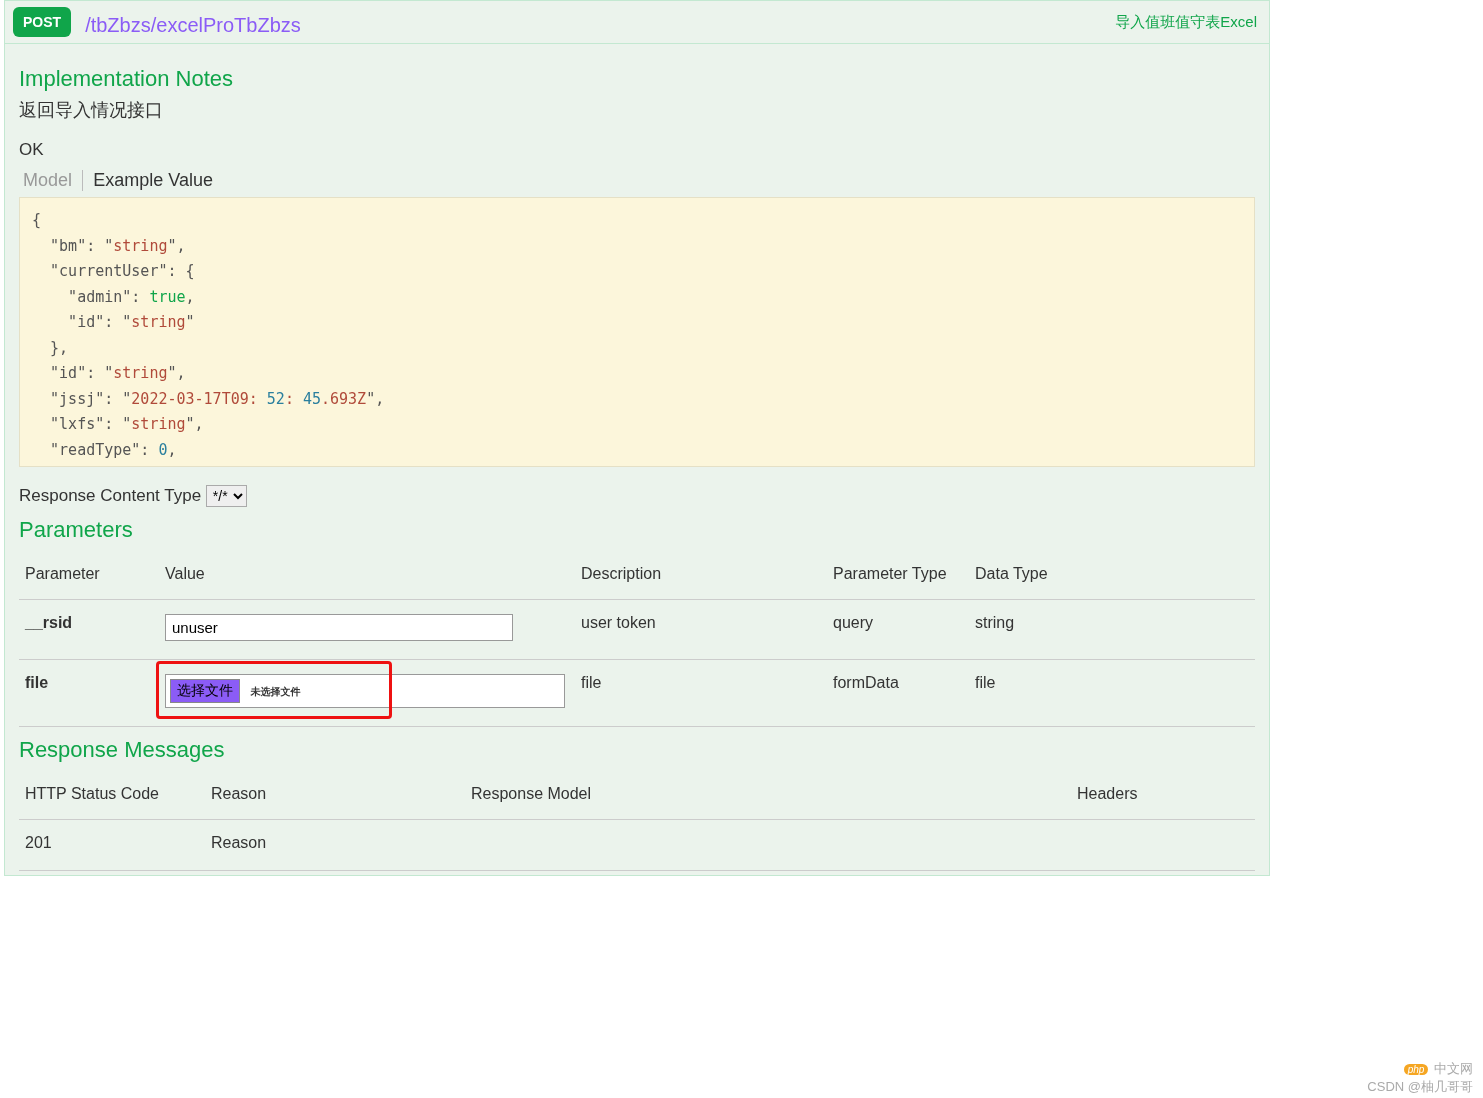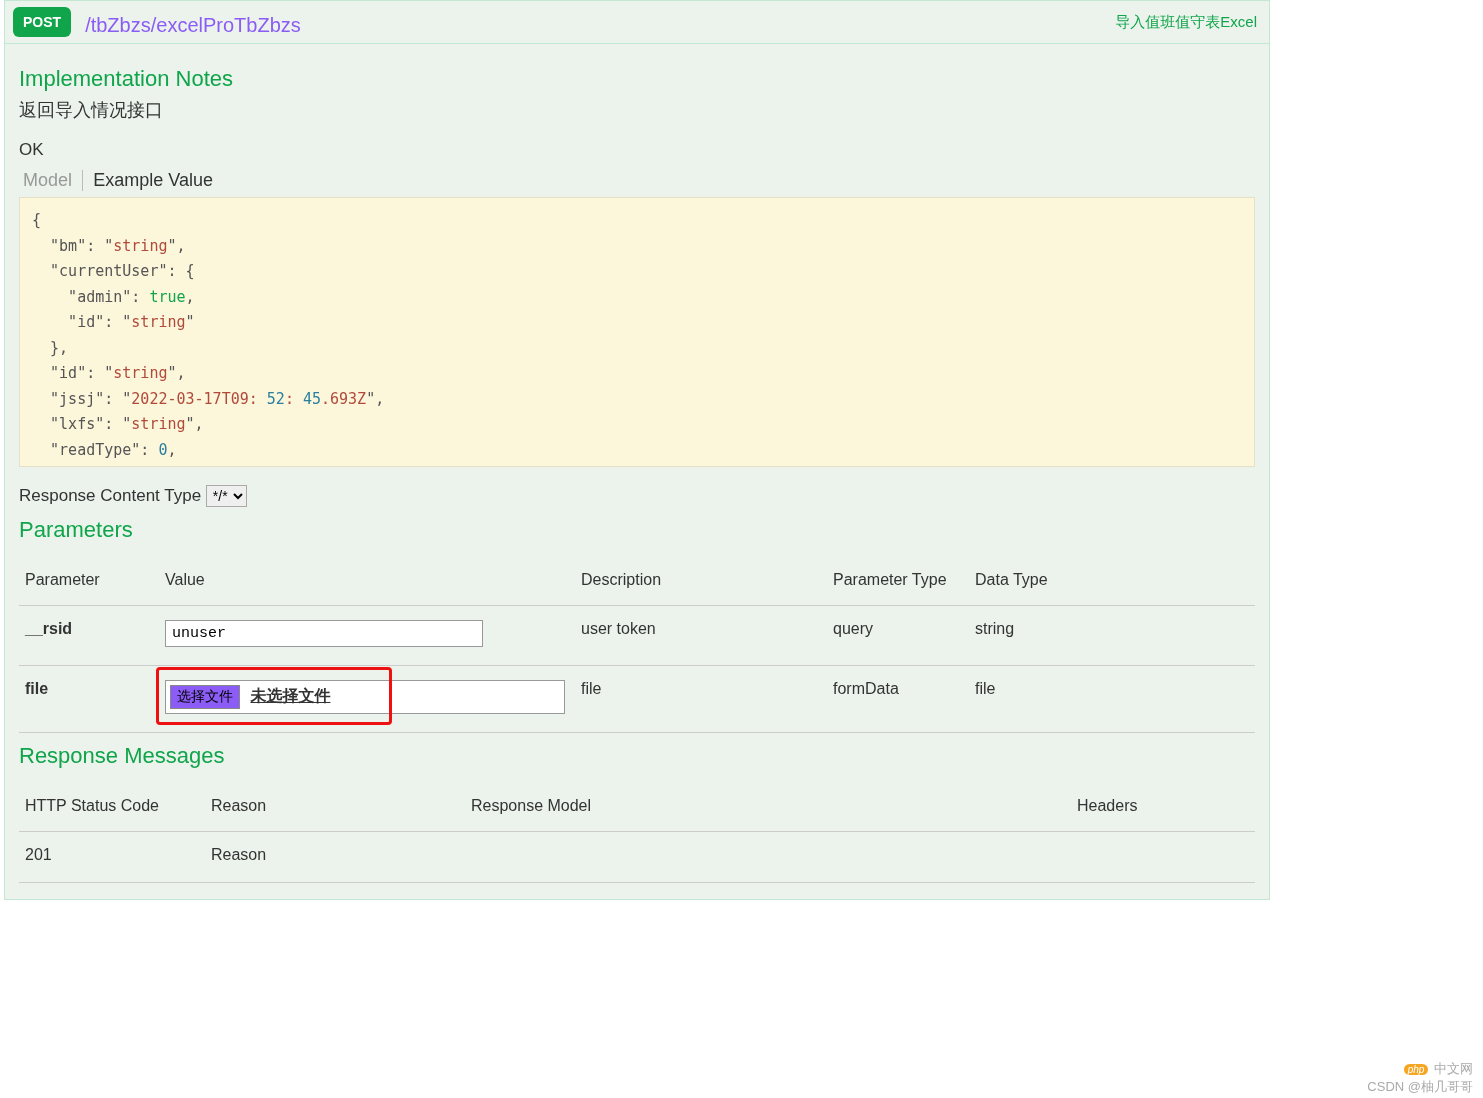--- a/index.html
+++ b/index.html
@@ -37,21 +37,21 @@
     font-size: 20px;
     color: #8b5cf6;
     margin-top: 7px;
   }
   .summary-link {
     color: #10a54a;
     font-size: 15px;
     margin-right: 4px;
     margin-left: 36px;
   }
-  .op-body { padding: 12px 14px 16px 14px; }
+  .op-body { padding: 12px 14px 4px 14px; }
   .section-title {
     color: #10a54a;
     font-size: 22px;
     margin: 10px 0 6px 0;
     font-weight: 400;
   }
   .notes-desc {
     font-size: 18px;
     color: #333;
     margin-bottom: 18px;
@@ -85,62 +85,62 @@
   .content-type-row { margin: 18px 0 8px 0; font-size: 17px; }
   select.ct-select {
     font-size: 14px;
     padding: 1px 2px;
     background: #efefef;
     border: 1px solid #aaa;
   }
   table.params, table.responses {
     width: 100%;
     border-collapse: collapse;
-    margin-top: 20px;
+    margin-top: 14px;
   }
   table.params th, table.responses th {
     text-align: left;
     font-weight: 400;
     color: #333;
     font-size: 16px;
     padding: 8px 6px 16px 6px;
     border-bottom: 1px solid #ccc;
     vertical-align: top;
   }
   table.params td, table.responses td {
     padding: 14px 6px 18px 6px;
     border-bottom: 1px solid #ccc;
     font-size: 16px;
     vertical-align: top;
   }
   table.params td.pname { font-weight: bold; width: 140px; }
   .text-input {
-    width: 318px;
+    width: 348px;
     padding: 4px 6px;
     font-size: 15px;
     border: 1px solid #999;
     background: #fff;
-    font-family: Liberation Mono, monospace;
+    font-family: Liberation Sans, sans-serif;
   }
   .file-wrap {
     width: 400px;
     border: 1px solid #999;
     background: #fff;
     padding: 4px 4px;
     position: relative;
   }
   .file-btn {
     font-family: "Microsoft YaHei", sans-serif;
     font-size: 14px;
     padding: 2px 6px;
     border: 1px solid #888;
     background: #8b5cf6;
     cursor: pointer;
   }
-  .file-status { font-weight: bold; margin-left: 6px; font-size: 16px; text-decoration: underline; }
+  .file-status { font-weight: bold; margin-left: 6px; font-size: 10px; }
   .red-box {
     position: absolute;
     border: 3px solid #e11;
     border-radius: 4px;
     left: -10px; top: -14px;
     width: 236px; height: 58px;
     pointer-events: none;
   }
   .col-param { width: 140px; }
   .col-value { width: 416px; }

